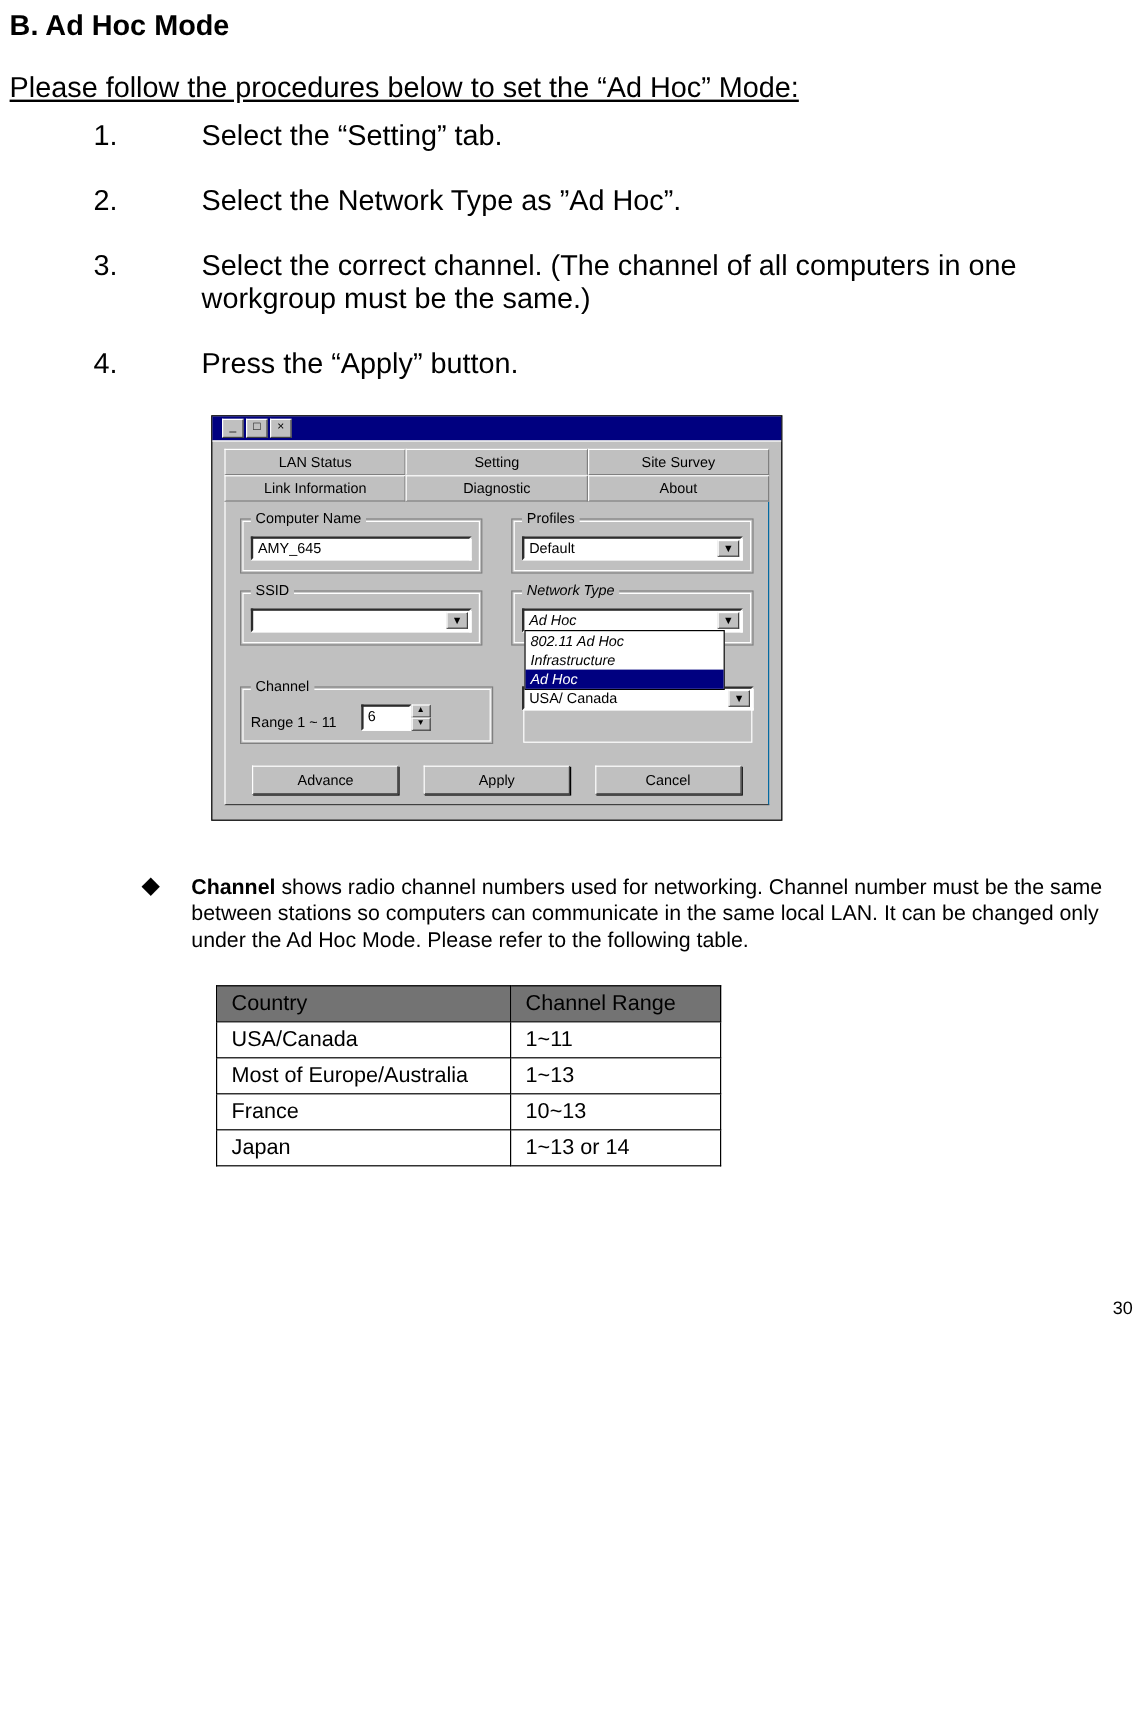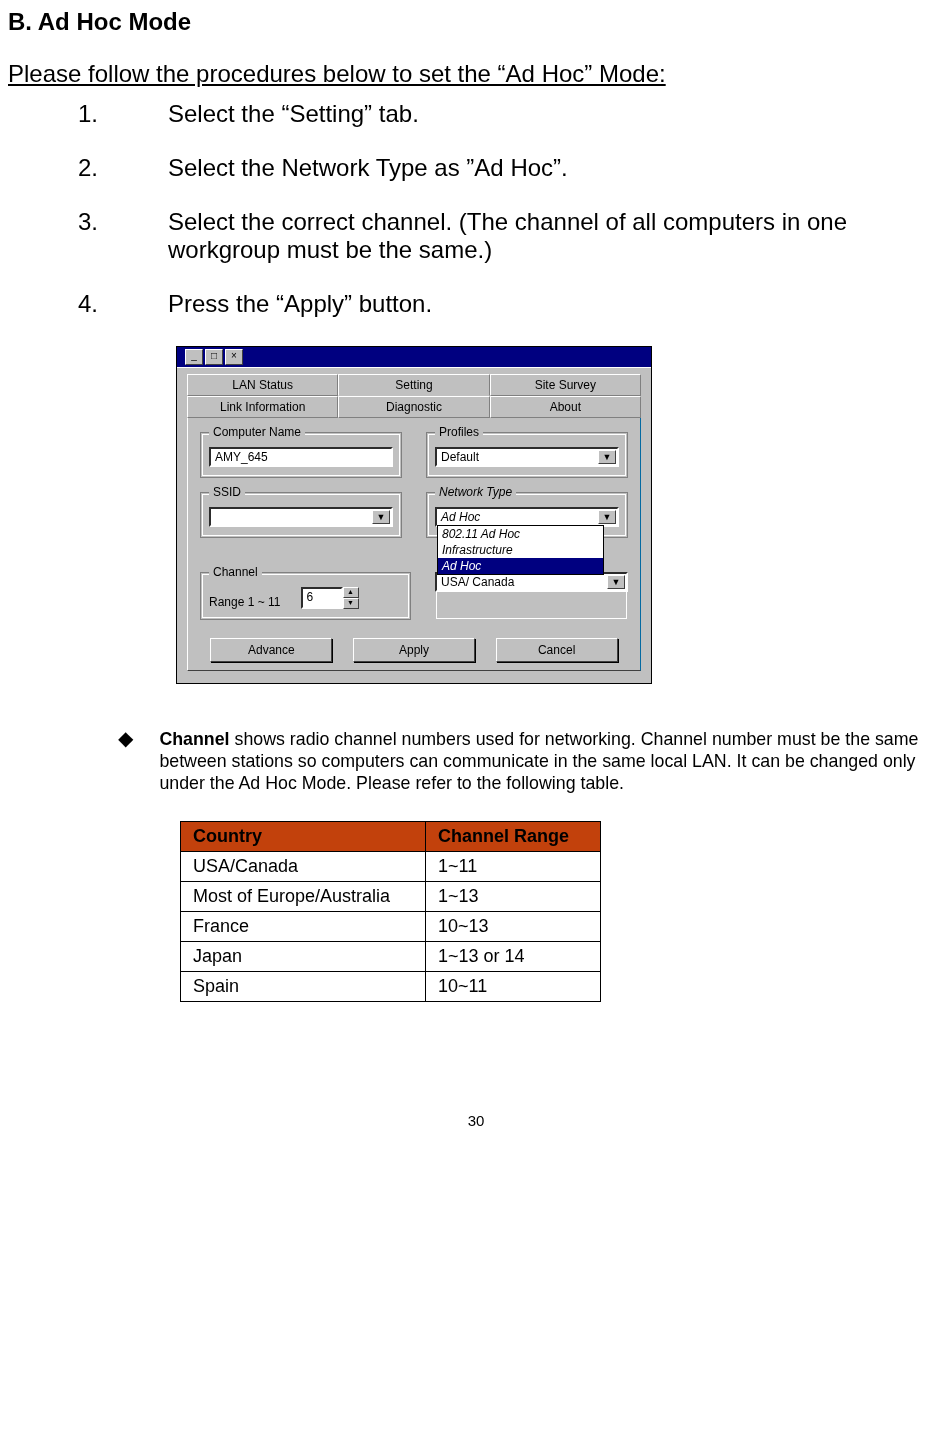--- a/index.html
+++ b/index.html
@@ -214,28 +214,28 @@
     border-collapse: collapse;
     margin: 26px 0 0 172px;
     font-size: 18px;
   }
   table.ct th, table.ct td {
     border: 1px solid #000;
     padding: 4px 12px;
     text-align: left;
   }
   table.ct th {
-    background: #c2410c;
-    font-weight: bold;
+    background: #737373;
+    font-weight: normal;
   }
   table.ct th:first-child, table.ct td:first-child { width: 220px; }
   table.ct th:last-child, table.ct td:last-child { width: 150px; }
 
   .pagenum {
-    text-align:center;
+    text-align:right;
     font-size:15px;
     margin-top:110px;
   }
 </style>
 </head>
 <body>
 
 <div class="page">
 
   <div class="section-title">B. Ad Hoc Mode</div>
@@ -375,22 +375,18 @@
       <td>1~13</td>
     </tr>
     <tr>
       <td>France</td>
       <td>10~13</td>
     </tr>
     <tr>
       <td>Japan</td>
       <td>1~13 or 14</td>
     </tr>
-    <tr>
-      <td>Spain</td>
-      <td>10~11</td>
-    </tr>
   </tbody>
     </table>
 
   <div class="pagenum">30</div>
 
 </div>
 
 </body></html>

